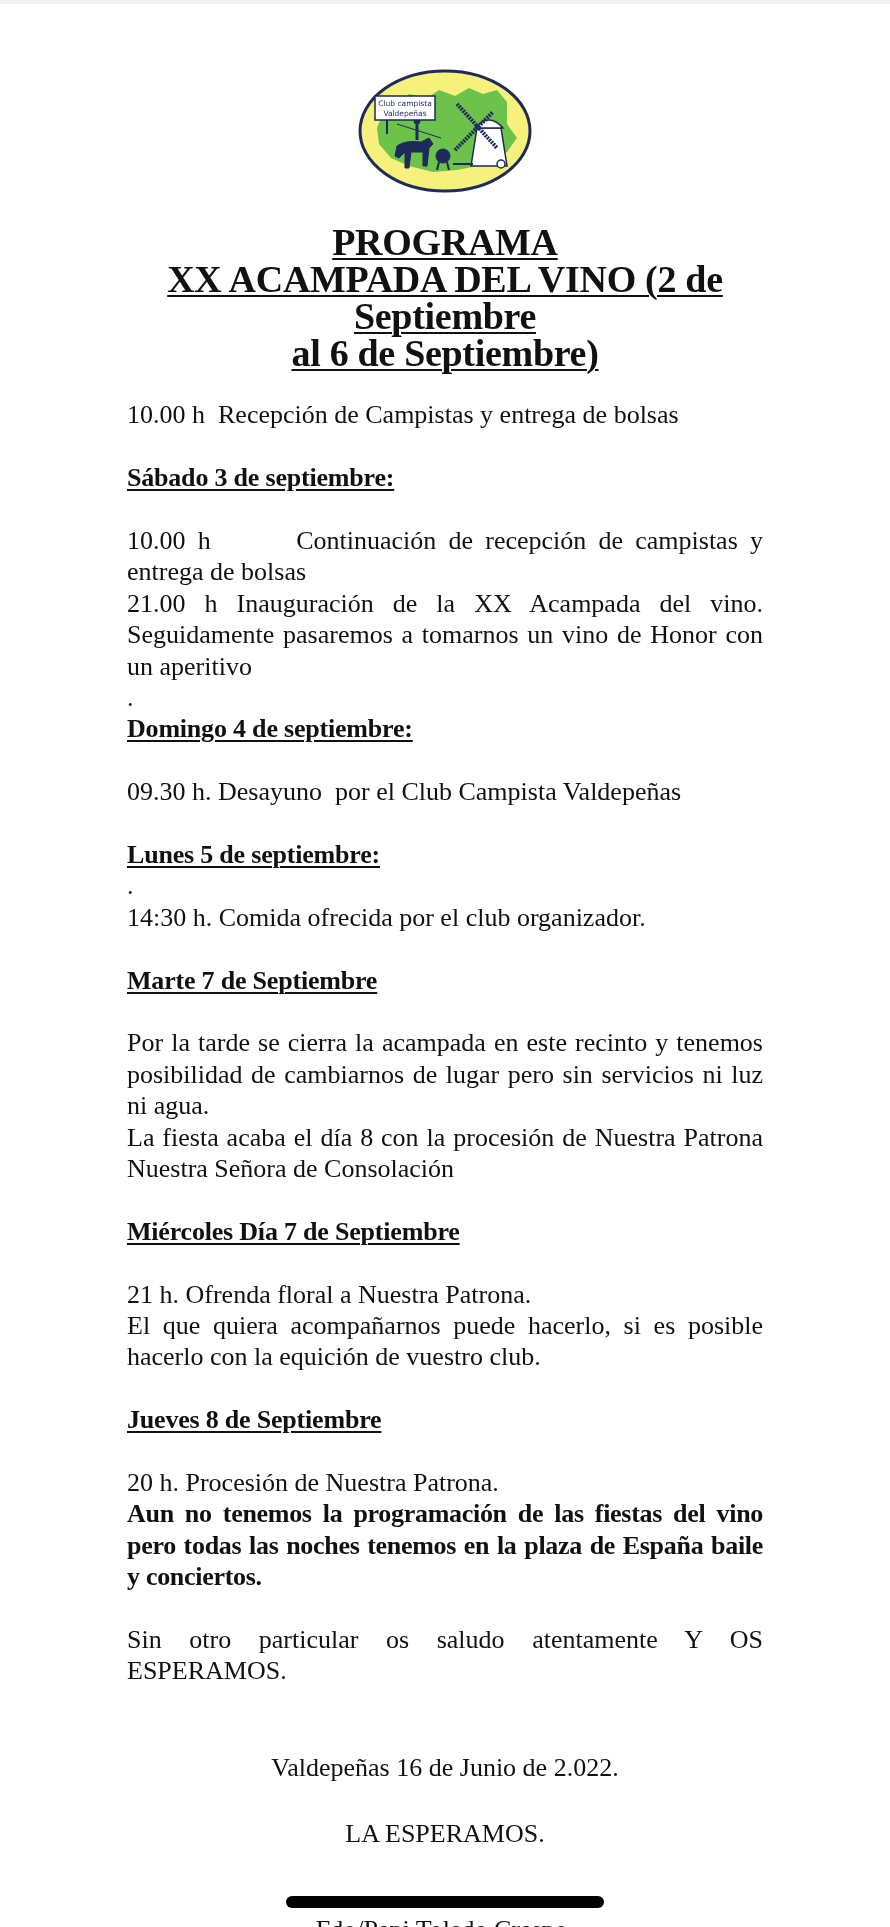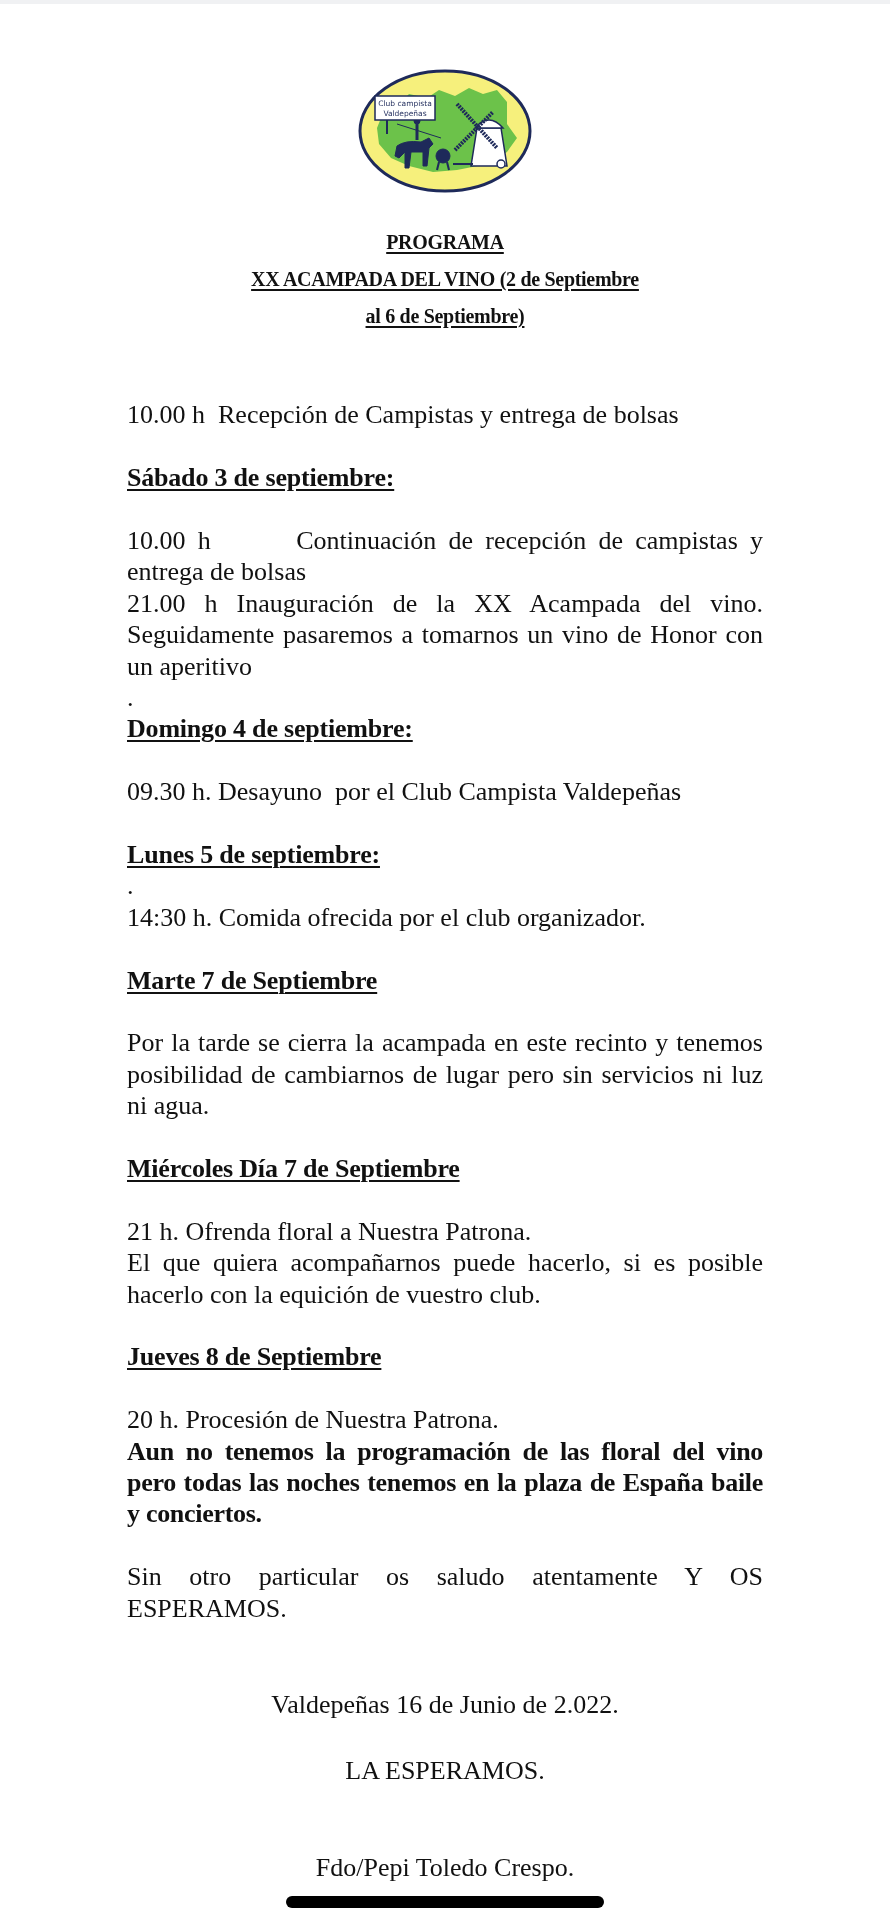--- a/index.html
+++ b/index.html
@@ -25,21 +25,21 @@
     position: absolute;
     left: 357px; top: 68px;
     width: 176px; height: 126px;
   }
   .title-block {
     position: absolute;
     left: 100px; top: 224px;
     width: 690px;
     text-align: center;
     font-weight: bold;
-    font-size: 20px;
+    font-size: 38px;
     line-height: 37px;
     letter-spacing: -0.3px;
   }
   .title-block span {
     display: block;
     text-decoration: underline;
     text-decoration-thickness: 2px;
     text-underline-offset: 3px;
   }
   .body {
@@ -128,32 +128,33 @@
   <div class="gap"></div>
 
   <p class="heading">Lunes 5 de septiembre:</p>
   <p>.</p>
   <p>14:30 h. Comida ofrecida por el club organizador.</p>
   <div class="gap"></div>
 
   <p class="heading">Marte 7 de Septiembre</p>
   <div class="gap"></div>
   <p>Por la tarde se cierra la acampada en este recinto y tenemos posibilidad de cambiarnos de lugar pero sin servicios ni luz ni agua.</p>
+  <p>La fiesta acaba el día 8 con la procesión de Nuestra Patrona Nuestra Señora de Consolación</p>
   <div class="gap"></div>
 
   <p class="heading">Miércoles Día 7 de Septiembre</p>
   <div class="gap"></div>
   <p>21 h. Ofrenda floral a Nuestra Patrona.</p>
   <p>El que quiera acompañarnos puede hacerlo, si es posible hacerlo con la equición de vuestro club.</p>
   <div class="gap"></div>
 
   <p class="heading">Jueves 8 de Septiembre</p>
   <div class="gap"></div>
   <p>20 h. Procesión de Nuestra Patrona.</p>
-  <p class="bold" style="letter-spacing:-0.3px;">Aun no tenemos  la programación de las floral del vino pero todas las noches tenemos en la plaza de España baile y conciertos.</p>
+  <p class="bold" style="letter-spacing:-0.3px;">Aun no tenemos  la programación de las fiestas del vino pero todas las noches tenemos en la plaza de España baile y conciertos.</p>
   <div class="gap"></div>
 
   <p>Sin otro particular os saludo atentamente Y OS ESPERAMOS.</p>
   <div class="gap"></div>
 
   <p class="center">Valdepeñas 16 de Junio de 2.022.</p>
   <p class="center">LA ESPERAMOS.</p>
   <div class="gap"></div>
   <p class="center">Fdo/Pepi Toledo Crespo.</p>
 </div>

